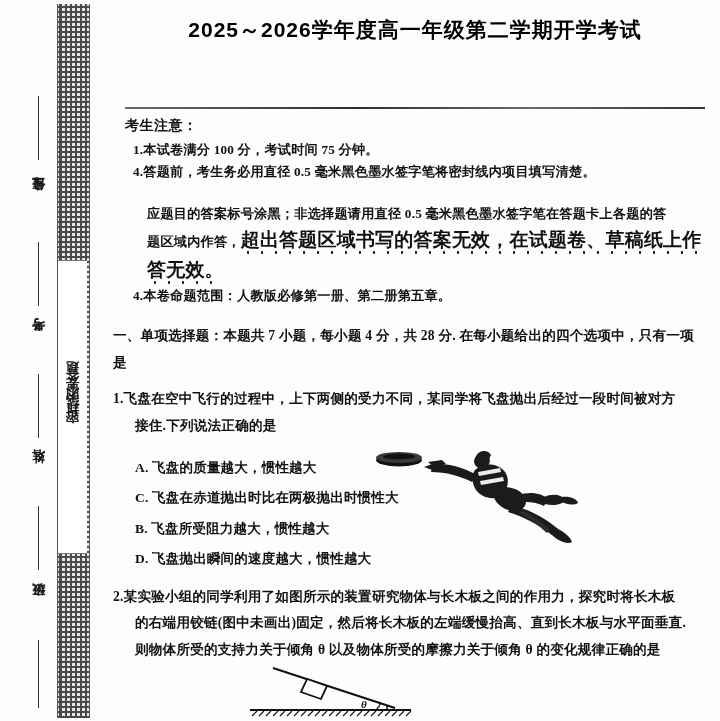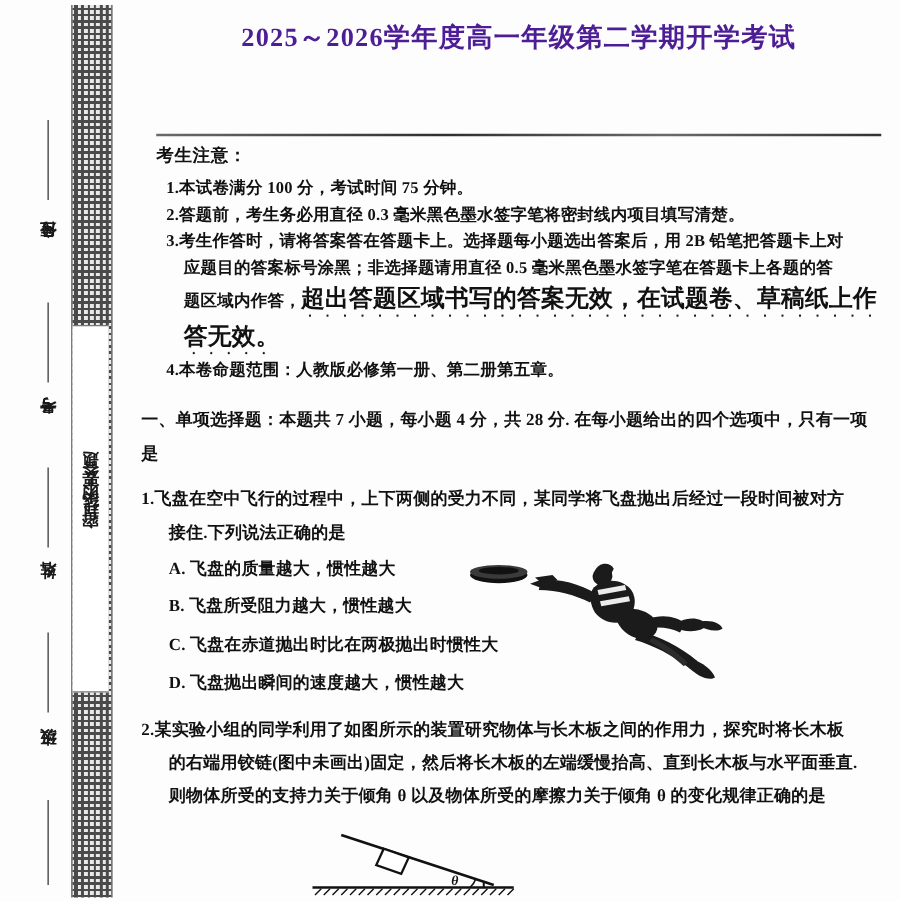--- a/index.html
+++ b/index.html
@@ -111,25 +111,25 @@
     top: 0;
     width: 610px;
     height: 721px;
     padding: 0;
   }
 
   .doc-title {
     margin: 0;
     padding-top: 16px;
     text-align: center;
-    font-family: Liberation Serif, serif;
+    font-family: Liberation Sans, sans-serif;
     font-weight: bold;
     font-size: 21px;
     letter-spacing: 1px;
-    color: #4c1d95;
+    color: #000000;
   }
   .doc-subject {
     margin: 0;
     padding-top: 30px;
     text-align: center;
     font-family: "Liberation Serif", "DejaVu Serif", serif;
     font-weight: bold;
     font-size: 25px;
     letter-spacing: 26px;
     text-indent: 26px;
@@ -201,21 +201,21 @@
   .q-body {
     padding-left: 22px;
     text-indent: -22px;
   }
   .q-body .indent {
     display: block;
     text-indent: 0;
     padding-left: 0;
   }
   .options {
-    margin: 1px 0 0 22px;
+    margin: 14px 0 0 22px;
   }
   .option {
     font-weight: bold;
     font-size: 13.5px;
     line-height: 2.25;
     letter-spacing: 0.2px;
   }
 
   
   #frisbee-figure {
@@ -277,43 +277,43 @@
 
     <h1 class="doc-title">2025～2026学年度高一年级第二学期开学考试</h1>
 
 
     <div class="rule"></div>
 
     <div class="notice">
       <div class="notice-head">考生注意：</div>
       <ul class="notice-list">
         <li>1.本试卷满分 100 分，考试时间 75 分钟。</li>
-        <li>2.答题前，考生务必用直径 0.3 毫米黑色墨水签字笔将密封线内项目填写清楚。</li>
+        <li>4.答题前，考生务必用直径 0.5 毫米黑色墨水签字笔将密封线内项目填写清楚。</li>
         <li>
-          <span>3.考生作答时，请将答案答在答题卡上。选择题每小题选出答案后，用 2B 铅笔把答题卡上对</span><br>
+          <br>
           <span style="padding-left:14px; display:inline-block;">应题目的答案标号涂黑；非选择题请用直径 0.5 毫米黑色墨水签字笔在答题卡上各题的答</span><br>
           <span style="padding-left:14px; display:inline-block;">题区域内作答，</span><span class="emph">超出答题区域书写的答案无效，在试题卷、草稿纸上作答无效。</span>
         </li>
         <li>4.本卷命题范围：人教版必修第一册、第二册第五章。</li>
       </ul>
     </div>
 
     <div class="section-head">
       <span>一、单项选择题：本题共 7 小题，每小题 4 分，共 28 分. 在每小题给出的四个选项中，只有一项是</span>
     </div>
 
     <div class="question">
       <div class="q-body">
         <span>1.</span><span>飞盘在空中飞行的过程中，上下两侧的受力不同，某同学将飞盘抛出后经过一段时间被对方</span>
         <span class="indent">接住.下列说法正确的是</span>
       </div>
       <div class="options">
         <div class="option">A. 飞盘的质量越大，惯性越大</div>
+        <div class="option">C. 飞盘在赤道抛出时比在两极抛出时惯性大</div>
         <div class="option">B. 飞盘所受阻力越大，惯性越大</div>
-        <div class="option">C. 飞盘在赤道抛出时比在两极抛出时惯性大</div>
         <div class="option">D. 飞盘抛出瞬间的速度越大，惯性越大</div>
       </div>
     </div>
 
     <div class="question" style="margin-top:9px;">
       <div class="q-body">
         <span>2.</span><span>某实验小组的同学利用了如图所示的装置研究物体与长木板之间的作用力，探究时将长木板</span>
         <span class="indent">的右端用铰链(图中未画出)固定，然后将长木板的左端缓慢抬高、直到长木板与水平面垂直.</span>
         <span class="indent">则物体所受的支持力关于倾角 θ 以及物体所受的摩擦力关于倾角 θ 的变化规律正确的是</span>
       </div>

